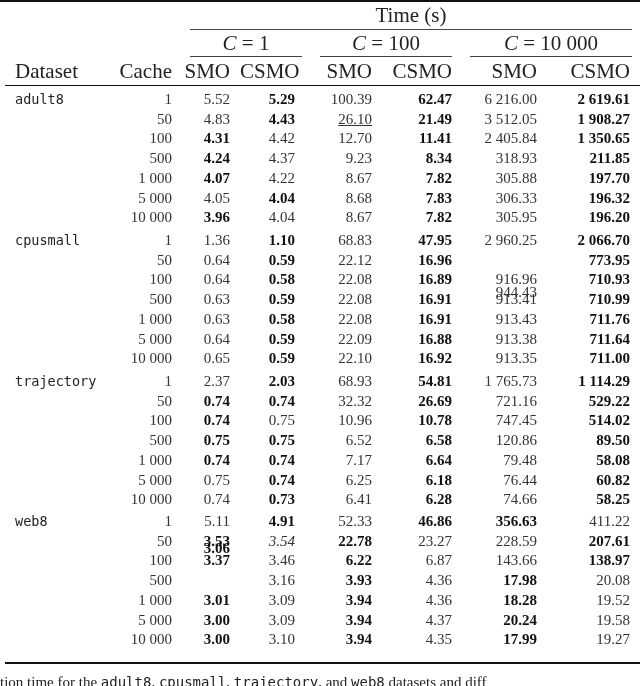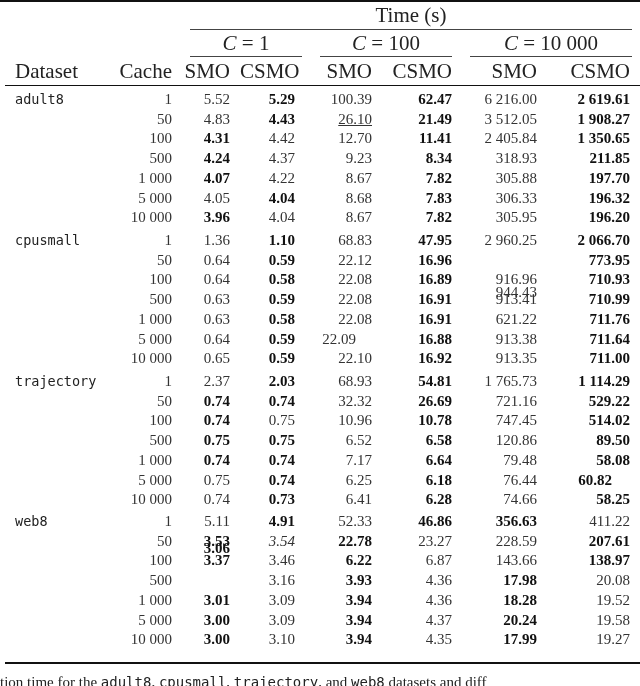--- a/index.html
+++ b/index.html
@@ -152,28 +152,28 @@
         <div class="txt num rgt b" style="left: 390px; width: 62px; top: 290px;">16.91</div>
         <div class="txt num rgt" style="left: 470px; width: 67px; top: 290px;">913.41</div>
         <div class="txt num rgt b" style="left: 560px; width: 70px; top: 290px;">710.99</div>
       </div>
       <div>
         <div class="txt num rgt" style="left: 110px; top: 310px; width: 62px;">1 000</div>
         <div class="txt num rgt" style="left: 180px; width: 50px; top: 310px;">0.63</div>
         <div class="txt num rgt b" style="left: 240px; width: 55px; top: 310px;">0.58</div>
         <div class="txt num rgt" style="left: 320px; width: 52px; top: 310px;">22.08</div>
         <div class="txt num rgt b" style="left: 390px; width: 62px; top: 310px;">16.91</div>
-        <div class="txt num rgt" style="left: 470px; width: 67px; top: 310px;">621.22</div>
+        <div class="txt num rgt" style="left: 470px; width: 67px; top: 310px;">913.43</div>
         <div class="txt num rgt b" style="left: 560px; width: 70px; top: 310px;">711.76</div>
       </div>
       <div>
         <div class="txt num rgt" style="left: 110px; top: 330px; width: 62px;">5 000</div>
         <div class="txt num rgt" style="left: 180px; width: 50px; top: 330px;">0.64</div>
         <div class="txt num rgt b" style="left: 240px; width: 55px; top: 330px;">0.59</div>
-        <div class="txt num rgt" style="left: 304px; width: 52px; top: 330px;">22.09</div>
+        <div class="txt num rgt" style="left: 320px; width: 52px; top: 330px;">22.09</div>
         <div class="txt num rgt b" style="left: 390px; width: 62px; top: 330px;">16.88</div>
         <div class="txt num rgt" style="left: 470px; width: 67px; top: 330px;">913.38</div>
         <div class="txt num rgt b" style="left: 560px; width: 70px; top: 330px;">711.64</div>
       </div>
       <div>
         <div class="txt num rgt" style="left: 110px; top: 349px; width: 62px;">10 000</div>
         <div class="txt num rgt" style="left: 180px; width: 50px; top: 349px;">0.65</div>
         <div class="txt num rgt b" style="left: 240px; width: 55px; top: 349px;">0.59</div>
         <div class="txt num rgt" style="left: 320px; width: 52px; top: 349px;">22.10</div>
         <div class="txt num rgt b" style="left: 390px; width: 62px; top: 349px;">16.92</div>
@@ -226,21 +226,21 @@
         <div class="txt num rgt" style="left: 470px; width: 67px; top: 451px;">79.48</div>
         <div class="txt num rgt b" style="left: 560px; width: 70px; top: 451px;">58.08</div>
       </div>
       <div>
         <div class="txt num rgt" style="left: 110px; top: 471px; width: 62px;">5 000</div>
         <div class="txt num rgt" style="left: 180px; width: 50px; top: 471px;">0.75</div>
         <div class="txt num rgt b" style="left: 240px; width: 55px; top: 471px;">0.74</div>
         <div class="txt num rgt" style="left: 320px; width: 52px; top: 471px;">6.25</div>
         <div class="txt num rgt b" style="left: 390px; width: 62px; top: 471px;">6.18</div>
         <div class="txt num rgt" style="left: 470px; width: 67px; top: 471px;">76.44</div>
-        <div class="txt num rgt b" style="left: 560px; width: 70px; top: 471px; text-align: center;">60.82</div>
+        <div class="txt num rgt b" style="left: 560px; width: 70px; top: 471px;">60.82</div>
       </div>
       <div>
         <div class="txt num rgt" style="left: 110px; top: 490px; width: 62px;">10 000</div>
         <div class="txt num rgt" style="left: 180px; width: 50px; top: 490px;">0.74</div>
         <div class="txt num rgt b" style="left: 240px; width: 55px; top: 490px;">0.73</div>
         <div class="txt num rgt" style="left: 320px; width: 52px; top: 490px;">6.41</div>
         <div class="txt num rgt b" style="left: 390px; width: 62px; top: 490px;">6.28</div>
         <div class="txt num rgt" style="left: 470px; width: 67px; top: 490px;">74.66</div>
         <div class="txt num rgt b" style="left: 560px; width: 70px; top: 490px;">58.25</div>
       </div>

